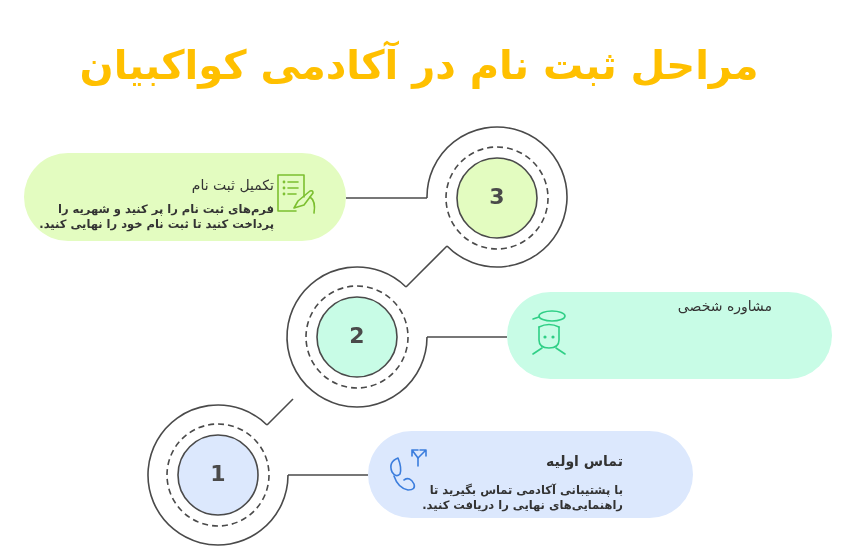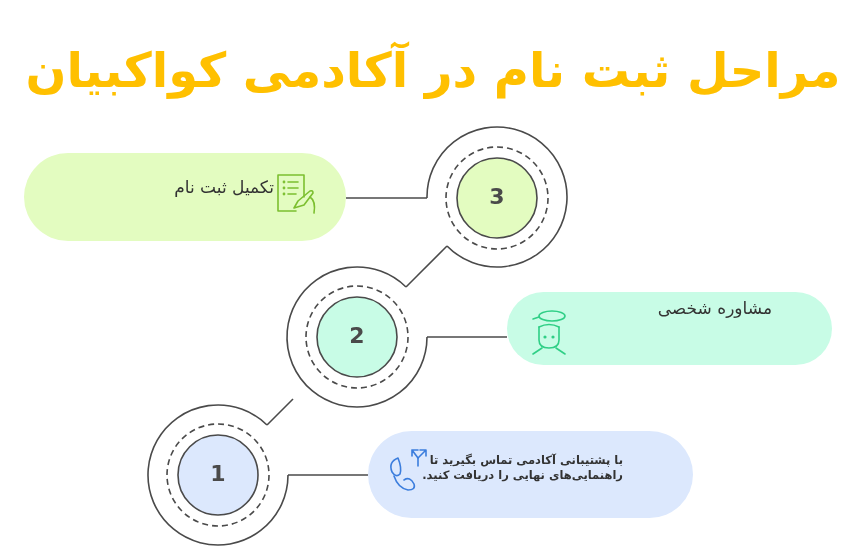--- a/index.html
+++ b/index.html
@@ -1,23 +1,23 @@
 <!DOCTYPE html>
 <html><head>
 <meta charset="utf-8">
 <style>
   html, body { margin:0; padding:0; }
   body { width:855px; height:555px; background:#ffffff; position:relative; overflow:hidden;
          font-family:"DejaVu Sans", sans-serif; }
-  .title { position:absolute; left:18px; top:42px; width:830px; text-align:center;
-           font-size:48px; font-weight:bold; direction:rtl; }
+  .title { position:absolute; left:4px; top:42px; width:830px; text-align:center;
+           font-size:40px; font-weight:bold; direction:rtl; }
   svg.lines { position:absolute; left:0; top:0; }
   .pill { position:absolute; border-radius:45px; }
   .pill .txt { position:absolute; direction:rtl; text-align:right; color:#333; }
-  .pill .h { font-size:17px; font-weight:normal; margin-bottom:9px; }
+  .pill .h { font-size:14px; font-weight:normal; margin-bottom:9px; }
   .pill .d { font-size:11.5px; font-weight:bold; line-height:15px; }
   .pill .icon { position:absolute; width:46px; height:46px; }
   .num { position:absolute; font-size:22px; font-weight:bold; color:#4a4a4a; width:40px; text-align:center; }
 </style>
 </head>
 <body>
 
 <div class="title" style="color:#ffc000;">مراحل ثبت نام در آکادمی کواکبیان</div>
 
 <svg class="lines" width="855" height="555">
@@ -45,56 +45,58 @@
   </g>
 </svg>
 
 <div class="num" style="left:477px; top:184px;">3</div>
 <div class="num" style="left:337px; top:323px;">2</div>
 <div class="num" style="left:198px; top:461px;">1</div>
 
 <div class="pill" style="left:24px; top:153px; width:322px; height:88px; background:#e3fcc0;">
   <div class="txt" style="right:72px; top:24px; width:240px;">
     <div class="h">تکمیل ثبت نام</div>
+    <div class="d">فرم‌های ثبت نام را پر کنید و شهریه را پرداخت کنید تا ثبت نام خود را نهایی کنید.</div>
   </div>
   <svg class="icon" style="left:250px; top:18px;" viewBox="0 0 46 46">
     <g fill="none" stroke="#7cbf2f" stroke-width="1.6" stroke-linecap="round" stroke-linejoin="round">
       <path d="M30,26 V4 H4 V40 H22"></path>
       <circle cx="10" cy="11" r="0.6"></circle>
         <line x1="14" y1="11" x2="24" y2="11"></line>
       <circle cx="10" cy="17" r="0.6"></circle>
         <line x1="14" y1="17" x2="24" y2="17"></line>
       <circle cx="10" cy="23" r="0.6"></circle>
         <line x1="14" y1="23" x2="22" y2="23"></line>
       <path d="M20,37 L24,30 L36,20 Q39,19 39,22 L30,34 Z"></path>
       <path d="M36,26 Q42,30 40,42"></path>
     </g>
   </svg>
 </div>
 
-<div class="pill" style="left:507px; top:292px; width:325px; height:73px; background:#c8fce6;">
+<div class="pill" style="left:507px; top:292px; width:325px; height:87px; background:#c8fce6;">
   <div class="txt" style="right:60px; top:6px; width:220px;">
     <div class="h" style="margin-bottom:3px;">مشاوره شخصی</div>
   </div>
   <svg class="icon" style="left:20px; top:18px;" viewBox="0 0 46 46">
     <g fill="none" stroke="#2fcf86" stroke-width="1.6" stroke-linecap="round" stroke-linejoin="round">
       <ellipse cx="25" cy="6" rx="13" ry="5"></ellipse>
       <line x1="12" y1="7" x2="6" y2="9"></line>
       <path d="M12,17 V30 Q12,38 22,38 Q32,38 32,30 V17"></path>
       <path d="M12,17 Q22,12 32,17"></path>
       <circle cx="18" cy="27" r="0.8"></circle>
         <circle cx="26" cy="27" r="0.8"></circle>
       <path d="M15,38 L6,44"></path>
         <path d="M29,38 L38,44"></path>
     </g>
   </svg>
 </div>
 
 <div class="pill" style="left:368px; top:431px; width:325px; height:87px; background:#dce8fd;">
   <div class="txt" style="right:70px; top:22px; width:230px;">
+    <div class="h" style="font-weight:bold; margin-bottom:14px;">تماس اولیه</div>
     <div class="d">با پشتیبانی آکادمی تماس بگیرید تا راهنمایی‌های نهایی را دریافت کنید.</div>
   </div>
   <svg class="icon" style="left:18px; top:17px;" viewBox="0 0 46 46">
     <g fill="none" stroke="#3b7ddd" stroke-width="1.6" stroke-linecap="round" stroke-linejoin="round">
       <path d="M12,10 Q2,14 6,24 Q10,30 14,26 Q16,20 12,10 Z"></path>
       <path d="M8,28 Q12,40 22,42 Q30,42 28,36 Q24,28 18,32"></path>
       <path d="M26,2 H32 M26,2 V8 M26,2 L32,10 V18"></path>
       <path d="M40,2 H34 M40,2 V8 M40,2 L32,10"></path>
     </g>
   </svg>

